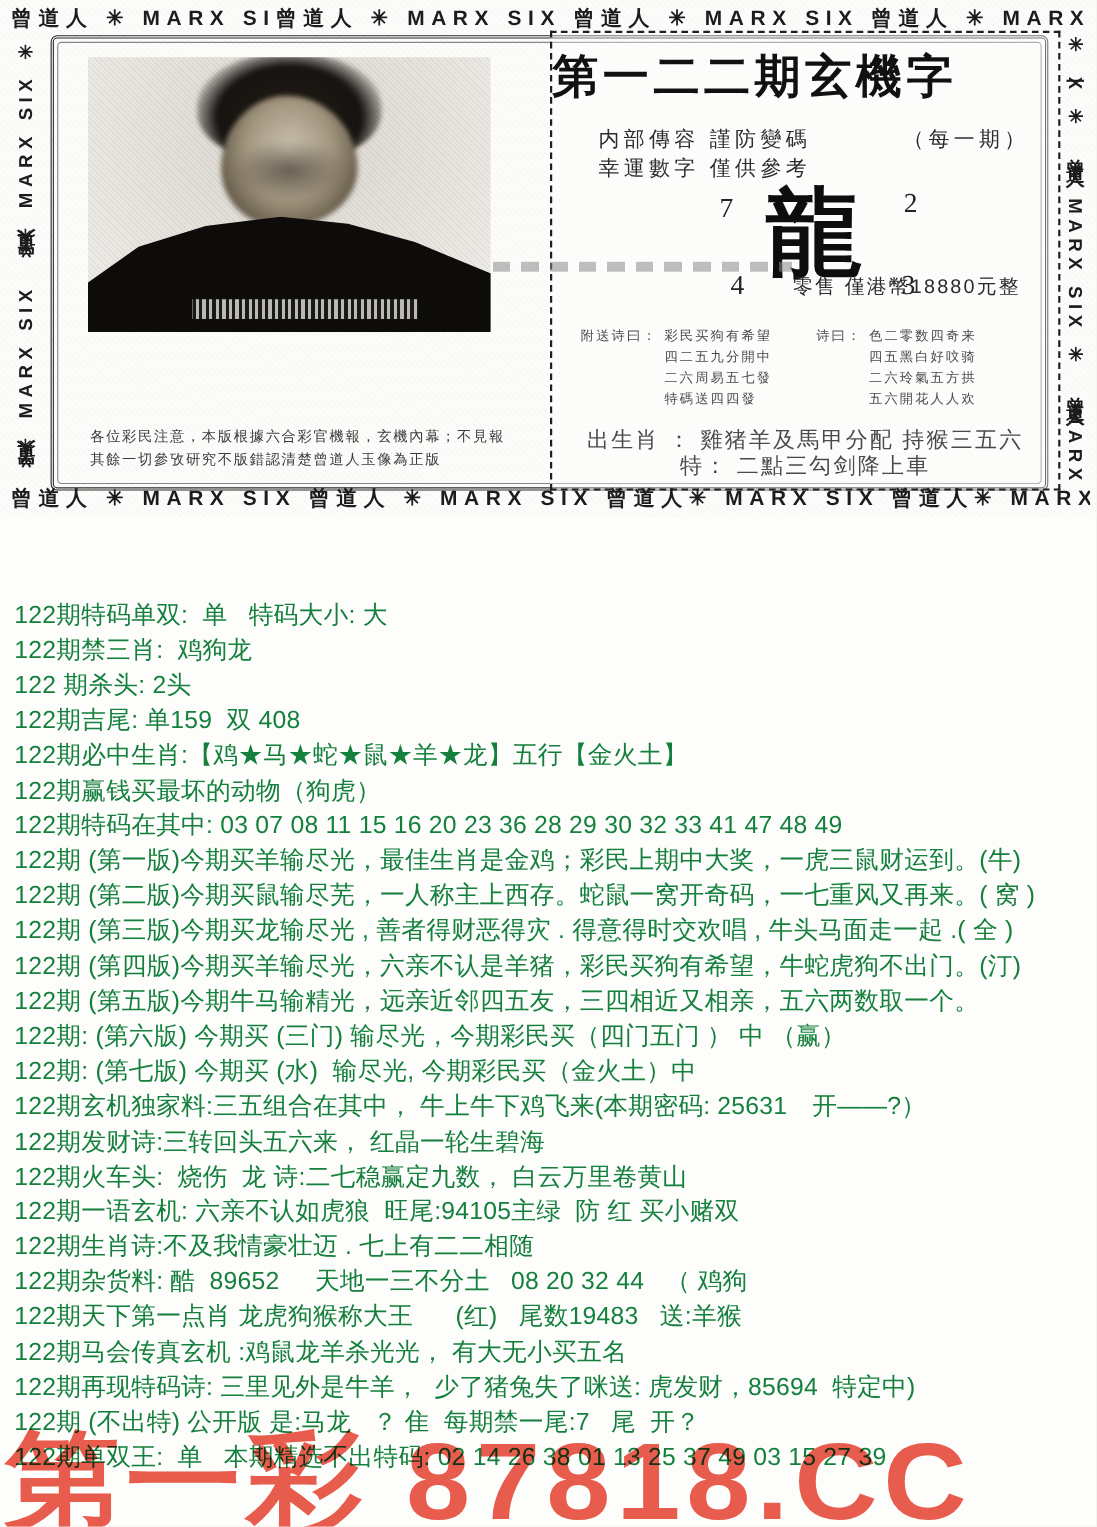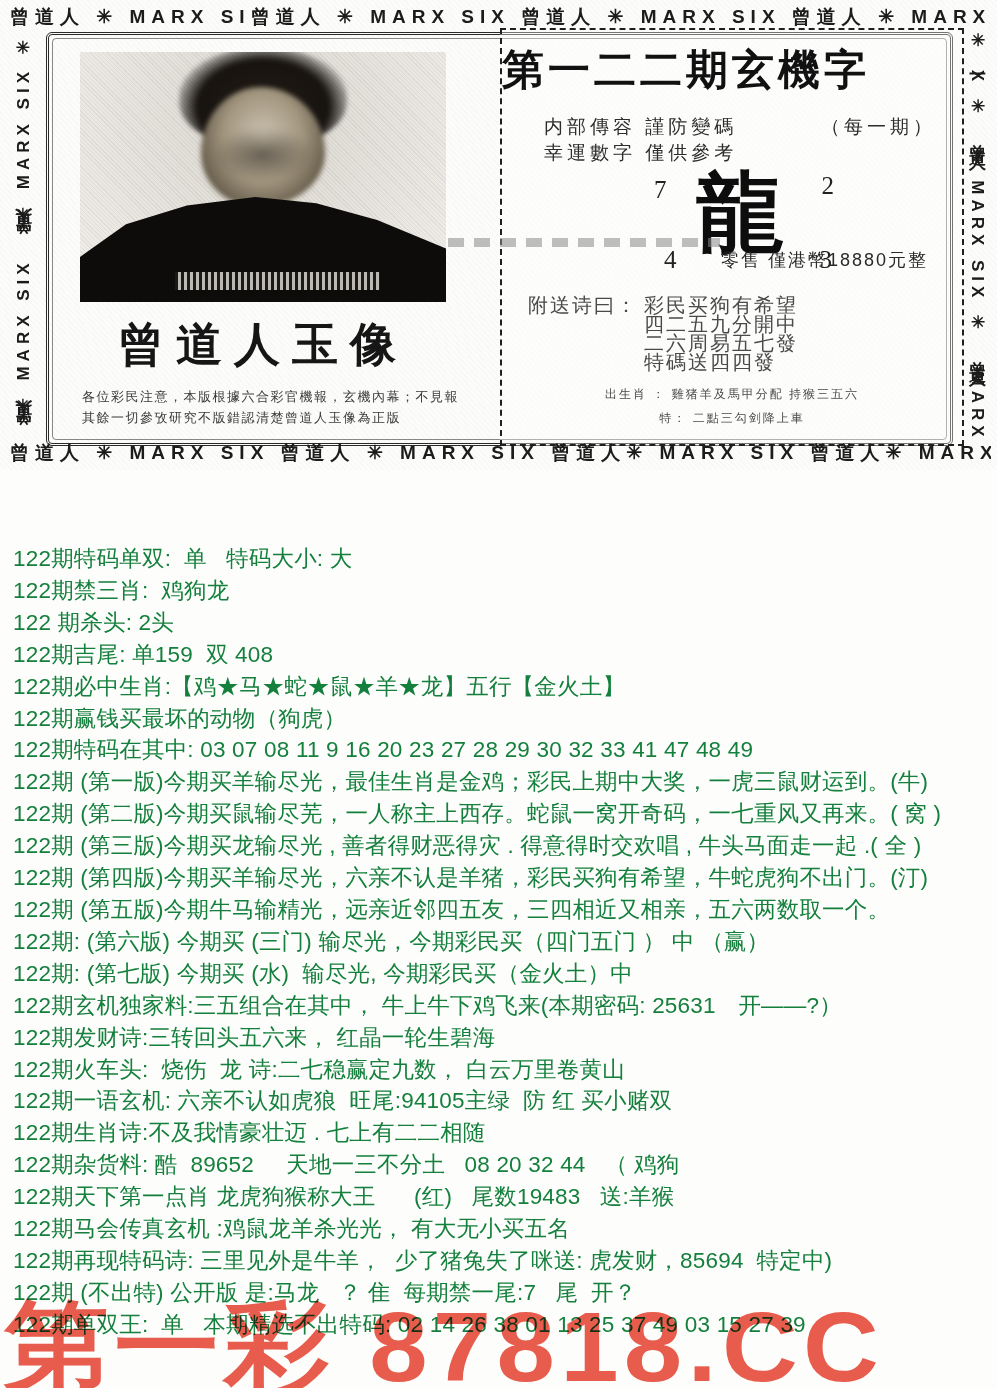--- a/index.html
+++ b/index.html
@@ -72,25 +72,25 @@
   .dragon .zchar { position:absolute; left:0; right:0; top:-6px; text-align:center;
     font-family:"Liberation Serif", serif; font-weight:700; font-size:88px; line-height:100px; color:#0d0d0d; }
   .dragon .num { position:absolute; font-family:"Liberation Serif", serif; font-size:25px; color:#222; }
   .n-tl { left:-6px; top:6px; } .n-tr { right:-14px; top:2px; }
   .n-bl { left:4px; bottom:-4px; } .n-br { right:-12px; bottom:-4px; }
   .redact { position:absolute; left:-54px; top:208px; width:272px; height:9px;
     background:repeating-linear-gradient(90deg, #8a8a8a 0 16px, transparent 16px 26px); opacity:.55; }
   .p-price { position:absolute; right:34px; top:218px; font-size:18px; letter-spacing:2px;
     color:#2a2a2a; filter:blur(.45px); }
   .p-poems { position:absolute; left:26px; right:16px; top:266px; display:flex; gap:40px;
-    font-size:20px; line-height:19px; color:#4a4a4a; letter-spacing:2px; filter:blur(.7px); }
+    font-size:12px; line-height:19px; color:#4a4a4a; letter-spacing:2px; filter:blur(.7px); }
   .poem { display:flex; }
   .poem .lbl { white-space:nowrap; margin-right:6px; }
   .poem .lines div { white-space:nowrap; }
-  .p-footer { position:absolute; left:0; right:0; text-align:center; font-size:12px;
+  .p-footer { position:absolute; left:0; right:0; text-align:center; font-size:20px;
     color:#4a4a4a; letter-spacing:2px; filter:blur(.7px); }
   .f1 { top:356px; } .f2 { top:380px;text-align:center; }
   
   .body-lines { position:absolute; left:13px; top:543px; width:980px; }
   .body-lines div { white-space:pre; font-size:22.5px; line-height:31.9px;
     color:#15803d; letter-spacing:.2px; overflow:hidden; }
   
   .watermark { position:absolute; left:4px; top:1282px; white-space:nowrap;
     font-weight:700; font-size:99px; letter-spacing:5px; color:#e6402e;
     opacity:.85; mix-blend-mode:multiply; transform:scaleX(1.06); transform-origin:left center; }
@@ -106,21 +106,20 @@
     <div class="border-right">✳ 一X ✳ 曾道人✳ MARX SIX ✳ 曾道人 MARX SIX ✳ 曾道人✳ MARX SIX ✳ 曾道人 ✳</div>
     <div class="inner-frame"></div>
 
     <div class="photo">
       <div class="hair"></div>
       <div class="face"></div>
       <div class="shade"></div>
       <div class="body"></div>
       <div class="fringe"></div>
     </div>
-    <div class="photo-caption">曾道人玉像</div>
     <div class="photo-note">
       <div>各位彩民注意，本版根據六合彩官機報，玄機內幕；不見報</div>
       <div>其餘一切參攷研究不版錯認清楚曾道人玉像為正版</div>
     </div>
 
     <div class="panel">
       <div class="p-title">第一二二期玄機字</div>
       <div class="p-meta m1">内部傳容  謹防變碼</div>
       <div class="p-meta m1r">（每一期）</div>
       <div class="p-meta m2">幸運數字  僅供參考</div>
@@ -139,37 +138,46 @@
       <div class="p-poems">
         <div class="poem">
           <div class="lbl">附送诗曰：</div>
           <div class="lines">
               <div>彩民买狗有希望</div>
               <div>四二五九分開中</div>
               <div>二六周易五七發</div>
               <div>特碼送四四發</div>
             </div>
         </div>
+        <div class="poem">
+          <div class="lbl">诗曰：</div>
+          <div class="lines">
+              <div>色二零数四奇来</div>
+              <div>四五黑白好呅骑</div>
+              <div>二六玲氣五方拱</div>
+              <div>五六開花人人欢</div>
+            </div>
+        </div>
       </div>
 
       <div class="p-footer f1">出生肖 ： 雞猪羊及馬甲分配  持猴三五六</div>
       <div class="p-footer f2">特： 二點三勾剑降上車</div>
     </div>
 
     <div class="border-bottom">曾道人 ✳  MARX SIX 曾道人 ✳  MARX SIX 曾道人✳  MARX SIX 曾道人✳  MARX SIX ✳曾道人 ✳  MARX SIX  ✳</div>
   </div>
 
   <div class="body-lines">
       <div>122期特码单双:  单   特码大小: 大</div>
       <div>122期禁三肖:  鸡狗龙</div>
       <div>122 期杀头: 2头</div>
       <div>122期吉尾: 单159  双 408</div>
       <div>122期必中生肖:【鸡★马★蛇★鼠★羊★龙】五行【金火土】</div>
       <div>122期赢钱买最坏的动物（狗虎）</div>
-      <div>122期特码在其中: 03 07 08 11 9 16 20 23 27 28 29 30 32 33 41 47 48 49</div>
+      <div>122期特码在其中: 03 07 08 11 15 16 20 23 36 28 29 30 32 33 41 47 48 49</div>
       <div>122期 (第一版)今期买羊输尽光，最佳生肖是金鸡；彩民上期中大奖，一虎三鼠财运到。(牛)</div>
       <div>122期 (第二版)今期买鼠输尽芜，一人称主上西存。蛇鼠一窝开奇码，一七重风又再来。( 窝 )</div>
       <div>122期 (第三版)今期买龙输尽光 , 善者得财恶得灾 . 得意得时交欢唱 , 牛头马面走一起 .( 全 )</div>
       <div>122期 (第四版)今期买羊输尽光，六亲不认是羊猪，彩民买狗有希望，牛蛇虎狗不出门。(汀)</div>
       <div>122期 (第五版)今期牛马输精光，远亲近邻四五友，三四相近又相亲，五六两数取一个。</div>
       <div>122期: (第六版) 今期买 (三门) 输尽光，今期彩民买（四门五门 ） 中 （赢）</div>
       <div>122期: (第七版) 今期买 (水)  输尽光, 今期彩民买（金火土）中</div>
       <div>122期玄机独家料:三五组合在其中， 牛上牛下鸡飞来(本期密码: 25631　开——?）</div>
       <div>122期发财诗:三转回头五六来， 红晶一轮生碧海</div>
       <div>122期火车头:  烧伤  龙 诗:二七稳赢定九数， 白云万里卷黄山</div>

